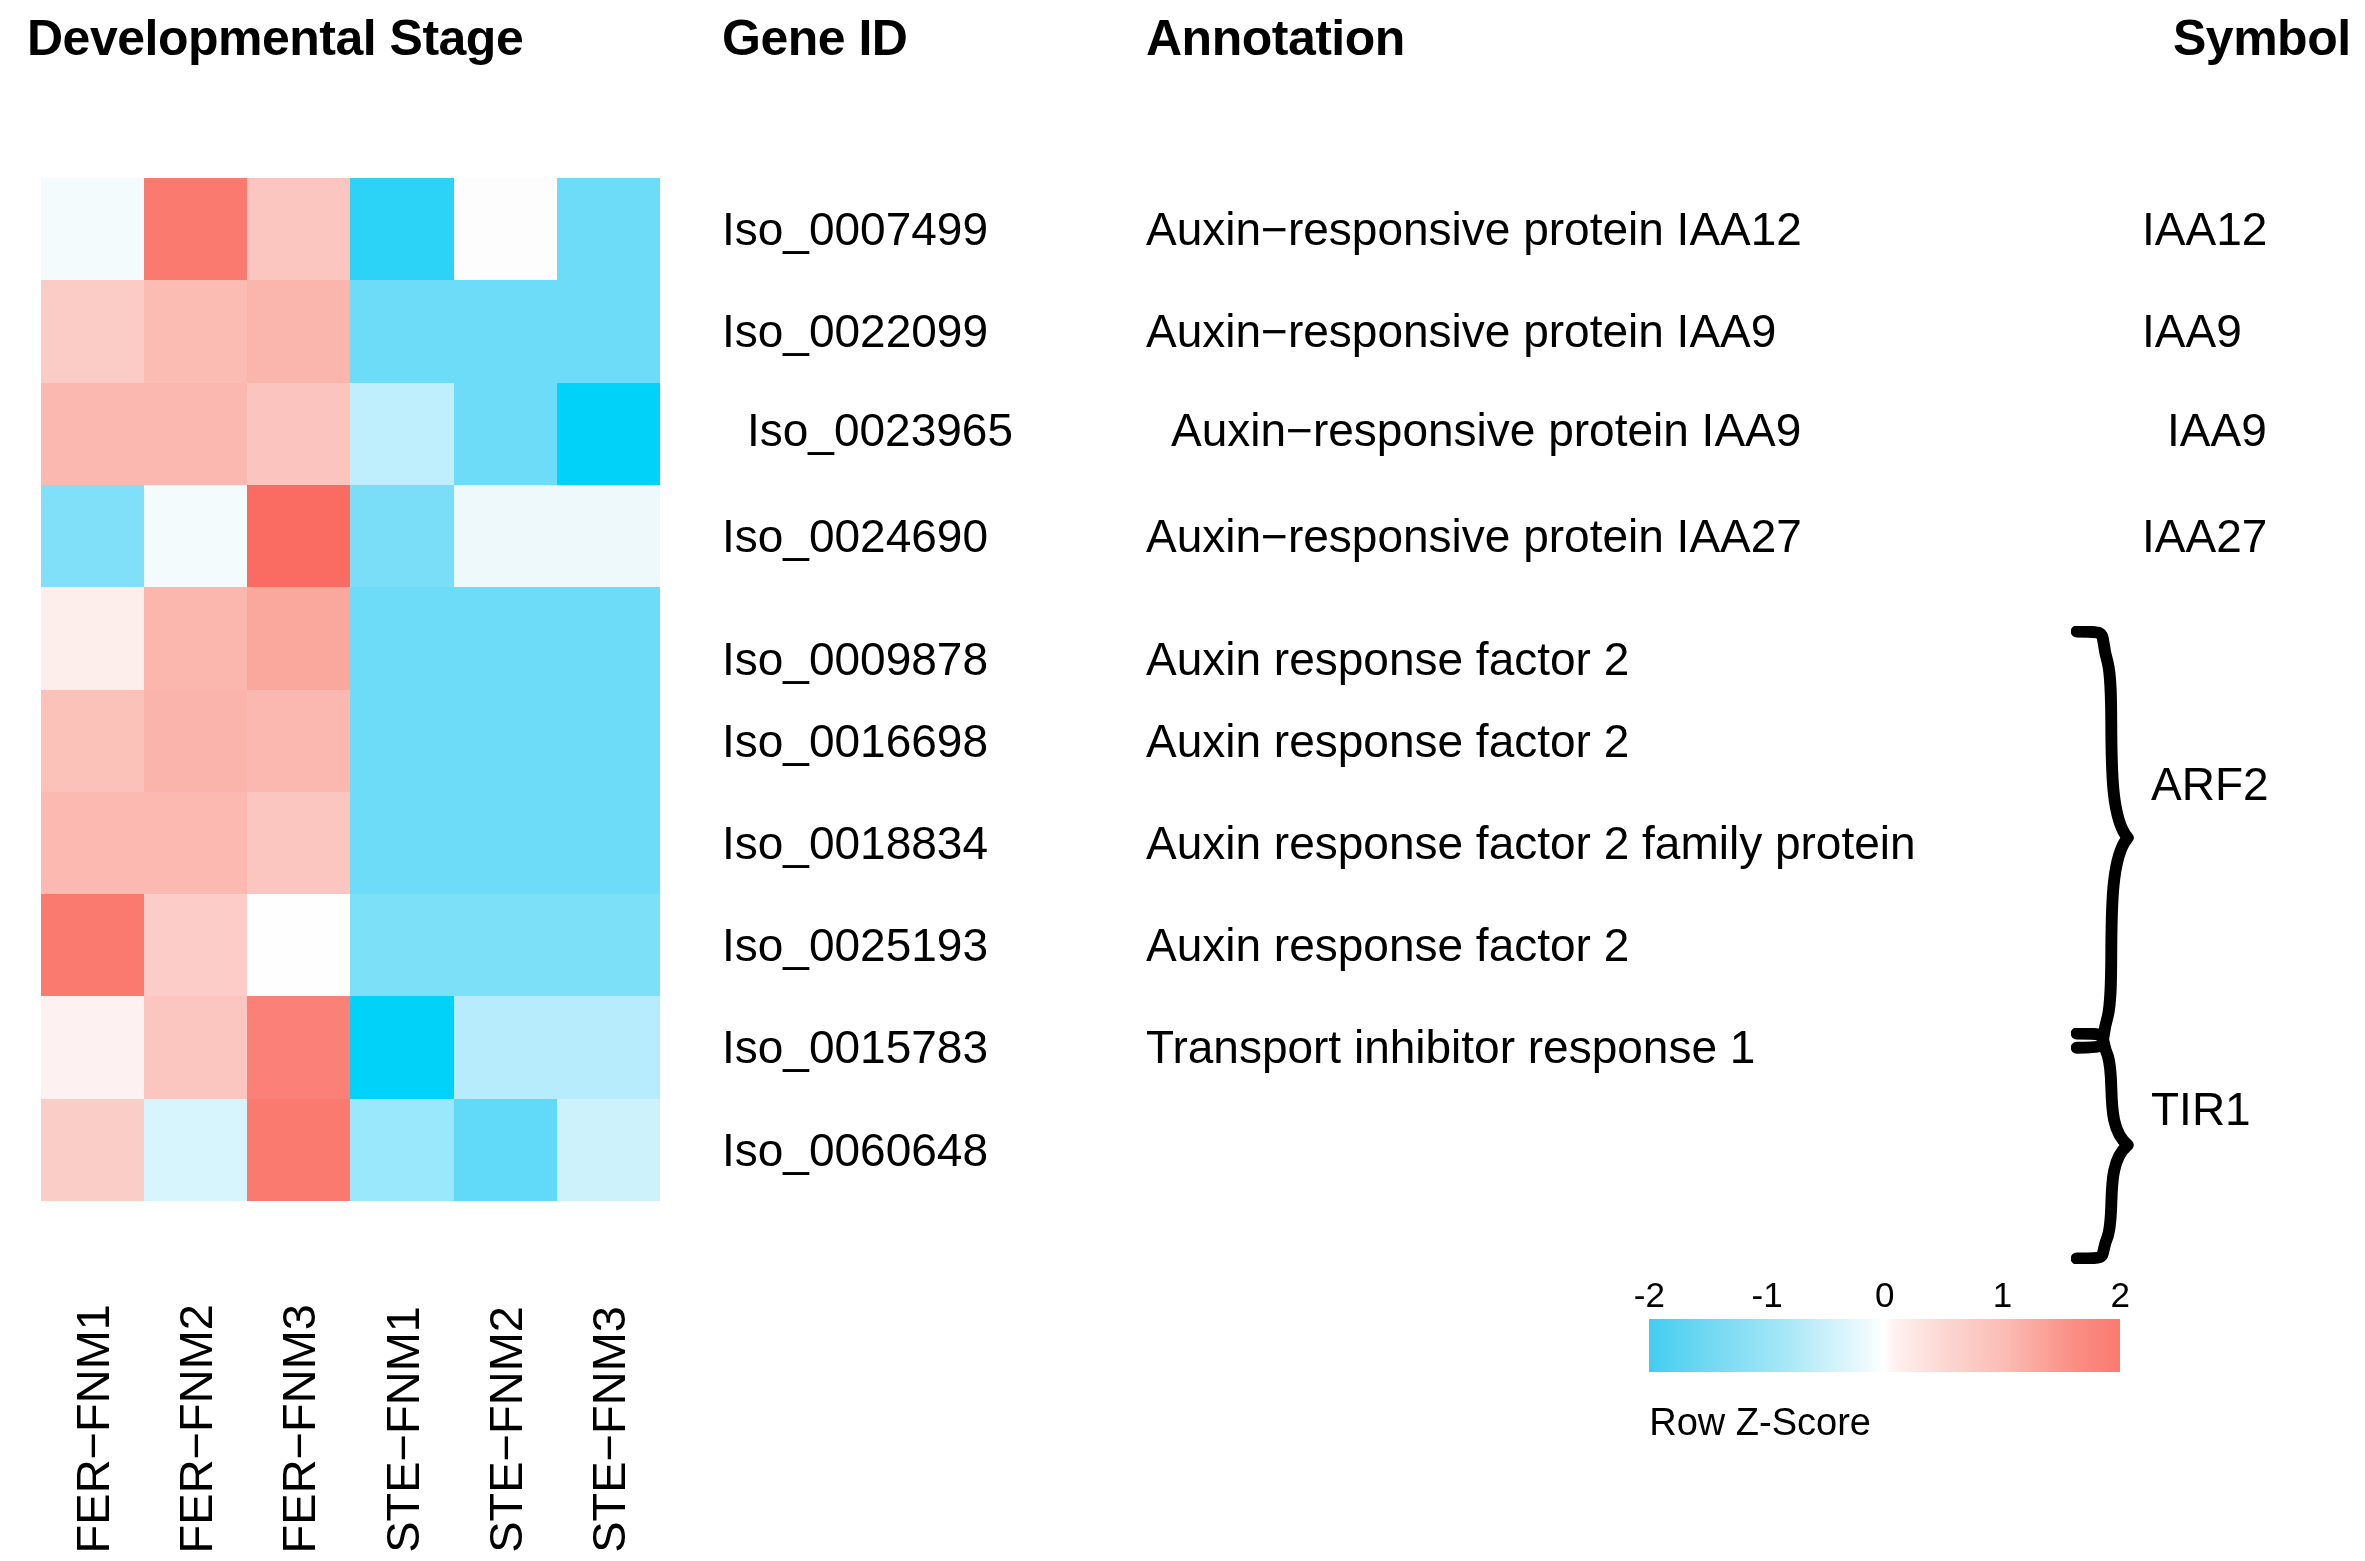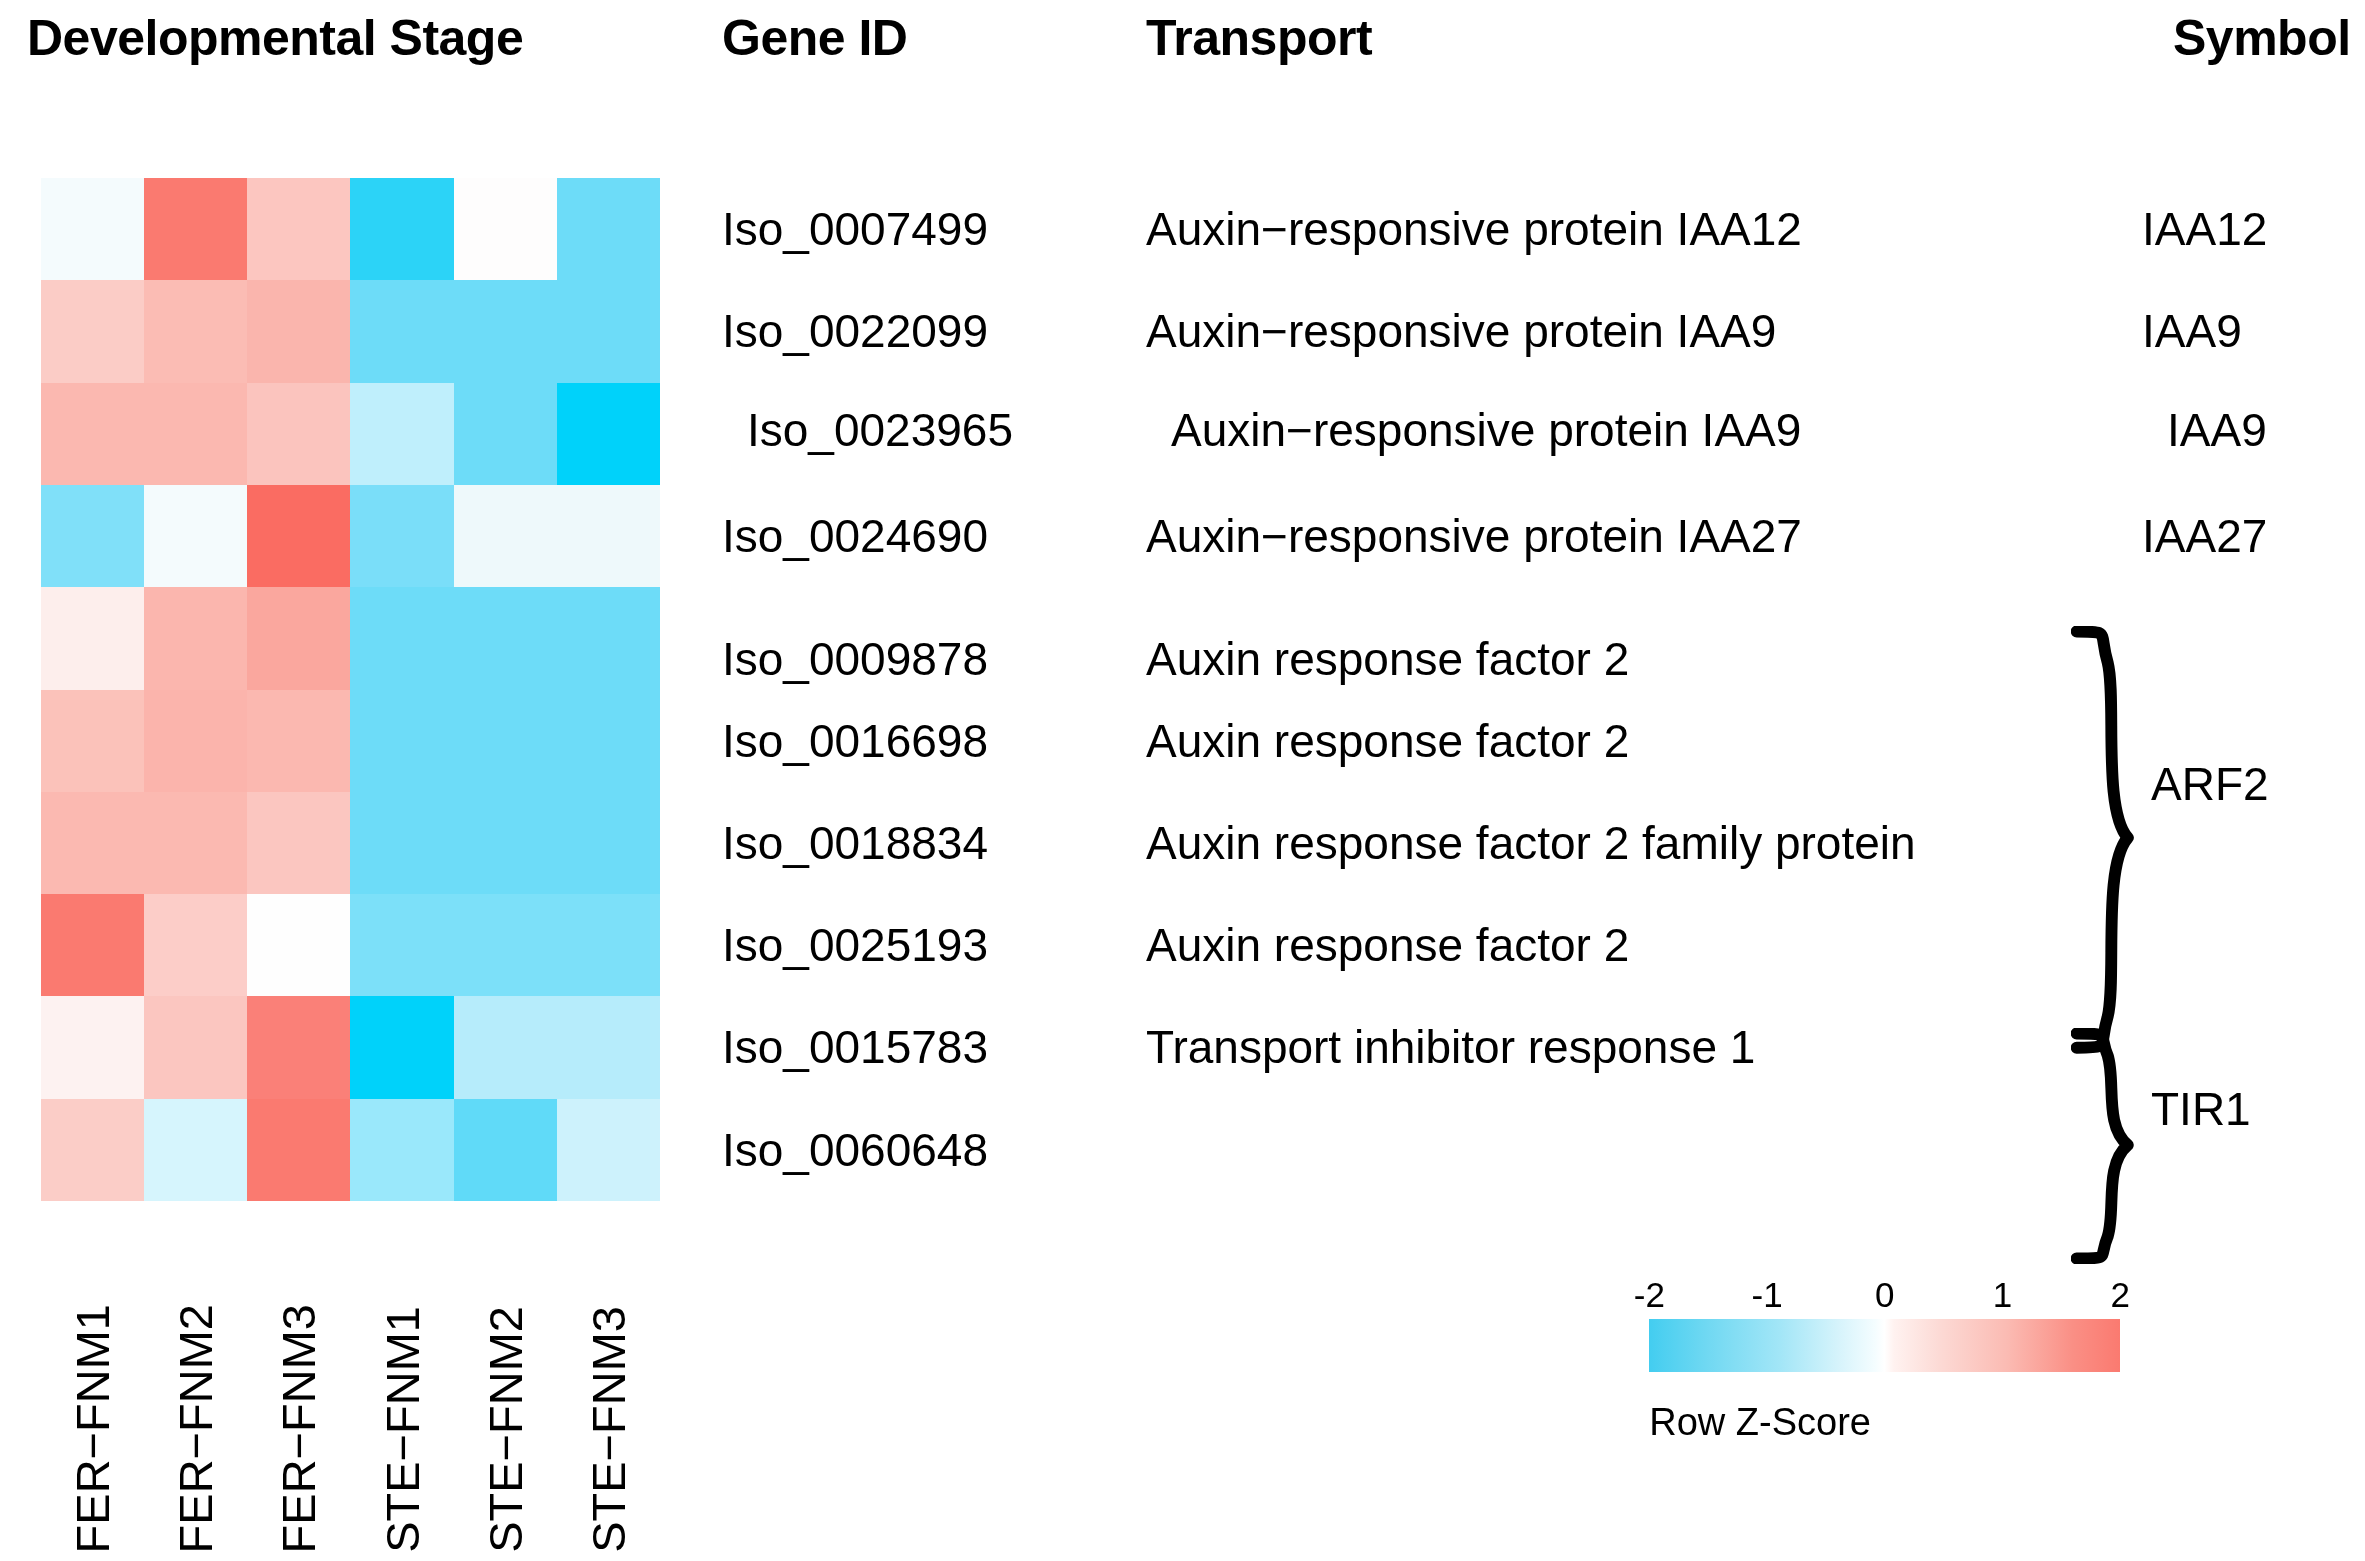--- a/index.html
+++ b/index.html
@@ -167,21 +167,21 @@
     font-size: 38px;
     line-height: 1;
     white-space: nowrap;
   }
 </style>
 </head>
 <body>
 
 <div class="col-header" id="hdr-stage">Developmental Stage</div>
 <div class="col-header" id="hdr-geneid">Gene ID</div>
-<div class="col-header" id="hdr-annot">Transport</div>
+<div class="col-header" id="hdr-annot">Annotation</div>
 <div class="col-header" id="hdr-symbol">Symbol</div>
 
 <div id="heatmap">
     <div class="cell" style="background: rgb(244, 251, 253);"></div>
     <div class="cell" style="background: rgb(250, 122, 112);"></div>
     <div class="cell" style="background: rgb(252, 198, 192);"></div>
     <div class="cell" style="background: rgb(44, 211, 247);"></div>
     <div class="cell" style="background: rgb(254, 253, 253);"></div>
     <div class="cell" style="background: rgb(109, 220, 248);"></div>
     <div class="cell" style="background: rgb(251, 204, 198);"></div>

